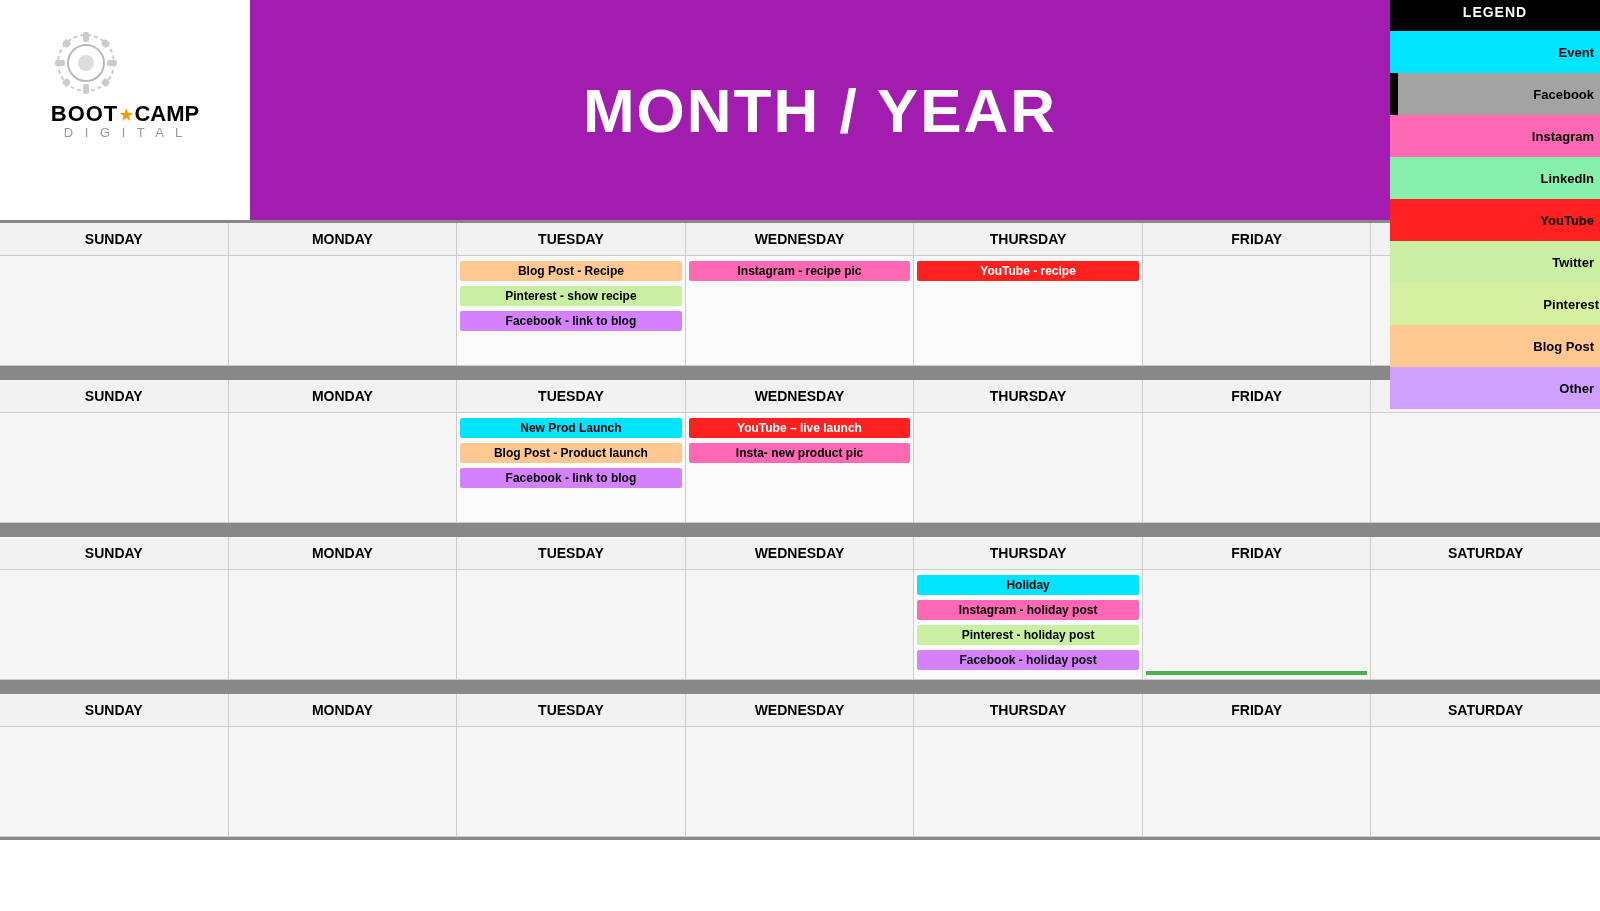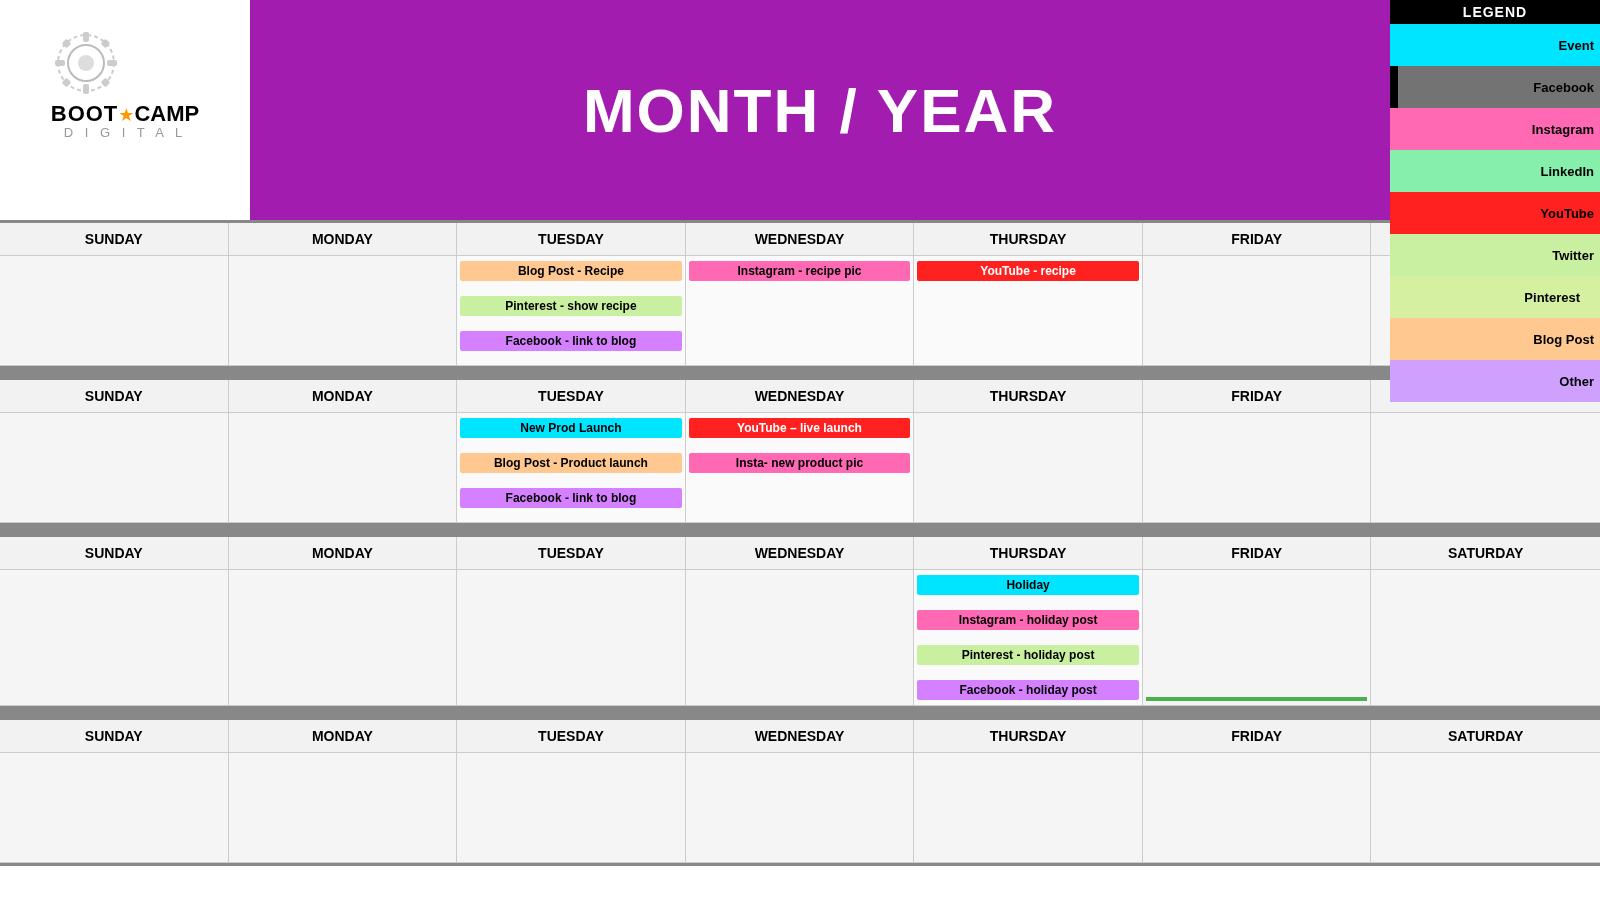--- a/index.html
+++ b/index.html
@@ -41,20 +41,21 @@
       font-weight: 900;
       color: #fff;
       letter-spacing: 2px;
     }
     .legend-area {
       width: 210px;
       background: #000;
       flex-shrink: 0;
       display: flex;
       flex-direction: column;
+      gap: 7px;
     }
     .legend-title {
       background: #000;
       color: #fff;
       font-weight: 700;
       font-size: 14px;
       text-align: center;
       padding: 4px 0;
       letter-spacing: 1px;
     }
@@ -96,21 +97,21 @@
     }
     .day-cell {
       border-right: 1px solid #ccc;
       border-bottom: 1px solid #ccc;
       padding: 4px 3px;
       min-height: 110px;
       background: #fafafa;
       vertical-align: top;
       display: flex;
       flex-direction: column;
-      gap: 13px;
+      gap: 3px;
     }
     .day-cell:last-child { border-right: none; }
     .day-cell.empty { background: #f5f5f5; }
 
     .event-tag {
       border-radius: 2px;
       padding: 3px 6px;
       font-size: 12px;
       font-weight: 600;
       text-align: center;
@@ -121,21 +122,21 @@
     
     .color-event { background: #00e5ff; }
     .color-facebook { background: #d580ff; }
     .color-instagram { background: #ff69b4; }
     .color-youtube { background: #ff2020; color: #fff; }
     .color-pinterest { background: #c8f0a0; }
     .color-blog { background: #ffc890; }
 
     
     .leg-event { background: #00e5ff; }
-    .leg-facebook { background: #737373; margin-left: 8px; }
+    .leg-facebook { background: #a3a3a3; margin-left: 8px; }
     .leg-instagram { background: #ff69b4; }
     .leg-linkedin { background: #86efac; }
     .leg-youtube { background: #ff2020; }
     .leg-twitter { background: #c8f0a0; }
     .leg-pinterest { background: #d4f0a0; }
     .leg-blog { background: #ffc890; }
     .leg-other { background: #d0a0ff; }
 
     .section-separator {
       height: 8px;
@@ -181,21 +182,21 @@
   </div>
   <div class="legend-area">
     <div class="legend-title">LEGEND</div>
     <div id="legend-items-container">
         <div class="legend-item leg-event" style="justify-content: flex-end; padding-right: 6px; font-size: 13px; font-weight: 600; color: rgb(0, 0, 0);">Event</div>
         <div class="legend-item leg-facebook" style="justify-content: flex-end; padding-right: 6px; font-size: 13px; font-weight: 600; color: rgb(0, 0, 0);">Facebook</div>
         <div class="legend-item leg-instagram" style="justify-content: flex-end; padding-right: 6px; font-size: 13px; font-weight: 600; color: rgb(0, 0, 0);">Instagram</div>
         <div class="legend-item leg-linkedin" style="justify-content: flex-end; padding-right: 6px; font-size: 13px; font-weight: 600; color: rgb(0, 0, 0);">LinkedIn</div>
         <div class="legend-item leg-youtube" style="justify-content: flex-end; padding-right: 6px; font-size: 13px; font-weight: 600; color: rgb(0, 0, 0);">YouTube</div>
         <div class="legend-item leg-twitter" style="justify-content: flex-end; padding-right: 6px; font-size: 13px; font-weight: 600; color: rgb(0, 0, 0);">Twitter</div>
-        <div class="legend-item leg-pinterest" style="justify-content: flex-end; padding-right: 20px; font-size: 13px; font-weight: 600; color: rgb(0, 0, 0);">Pinterest</div>
+        <div class="legend-item leg-pinterest" style="justify-content: flex-end; padding-right: 1px; font-size: 13px; font-weight: 600; color: rgb(0, 0, 0);">Pinterest</div>
         <div class="legend-item leg-blog" style="justify-content: flex-end; padding-right: 6px; font-size: 13px; font-weight: 600; color: rgb(0, 0, 0);">Blog Post</div>
         <div class="legend-item leg-other" style="justify-content: flex-end; padding-right: 6px; font-size: 13px; font-weight: 600; color: rgb(0, 0, 0);">Other</div>
       </div>
   </div>
 </div>
 
 <div id="calendar-container">
     <div class="calendar-section">
       <div class="week-header">
         <div class="day-name">SUNDAY</div>

